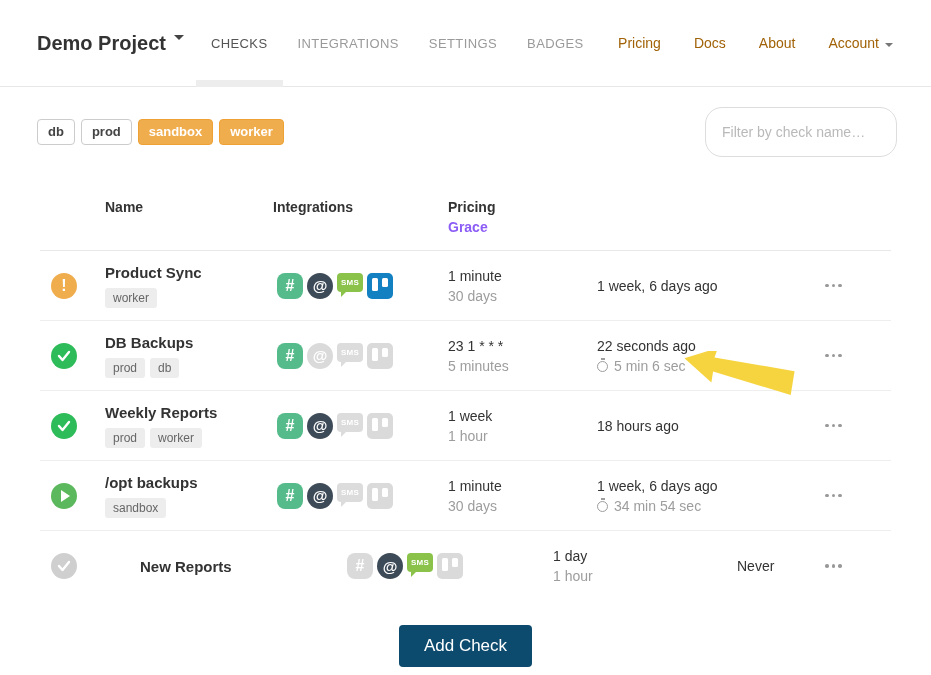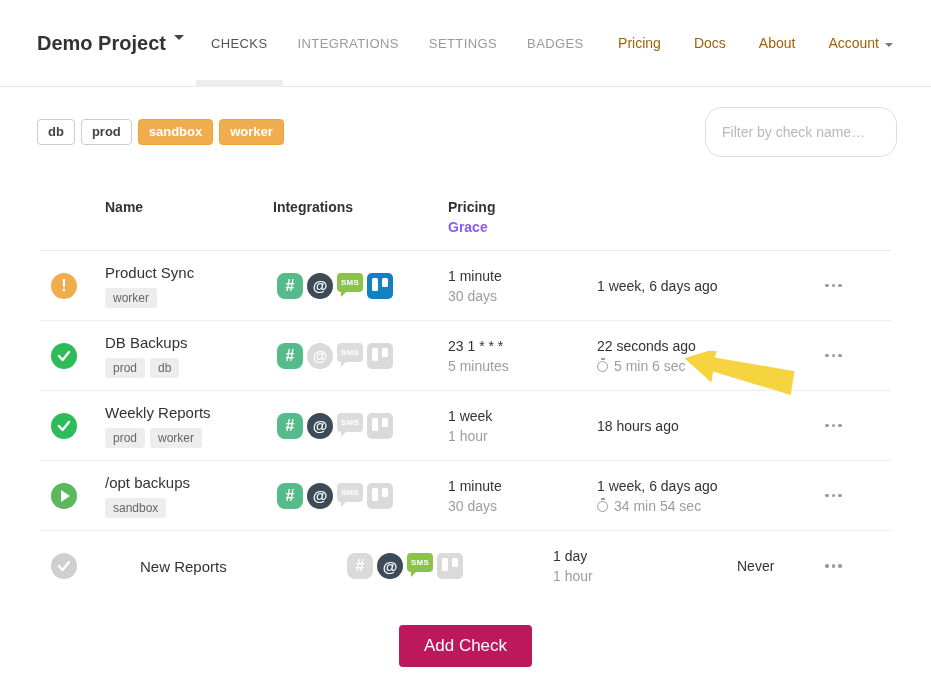--- a/index.html
+++ b/index.html
@@ -57,21 +57,21 @@
     align-items: center; justify-content: center; color: #fff; flex: none; }
   .status-warning { background: #f0ad4e; font-weight: bold; font-size: 16px; }
   .status-up      { background: #2ebc5a; }
   .status-started { background: #5cb85c; }
   .status-new     { background: #cfcfcf; }
   .play-tri { width: 0; height: 0; border-top: 6px solid transparent;
     border-bottom: 6px solid transparent; border-left: 9px solid #fff;
     margin-left: 3px; }
 
   .name-cell { display: flex; flex-direction: column; justify-content: center; gap: 7px; }
-  .check-name { font-size: 15px; color: #333; line-height: 17px; }
+  .check-name { font-size: 15px; color: #333; line-height: 17px; font-weight: bold; }
   .row-tags { display: flex; gap: 5px; }
   .row-tag { background: #ededed; color: #666; font-size: 12px; padding: 3px 8px;
     border-radius: 3px; line-height: 14px; }
 
   .integrations-cell { display: flex; gap: 4px; align-items: center; padding-left: 4px; }
   .int-icon { width: 26px; height: 26px; position: relative; flex: none;
     display: flex; align-items: center; justify-content: center; color: #fff; }
   .int-slack { border-radius: 8px; background: #55bb8b; font-weight: bold; font-size: 16px; }
   .int-email { border-radius: 50%; background: #3d4a57; font-weight: bold; font-size: 15px; }
   .int-sms { align-items: flex-start; }
@@ -102,21 +102,21 @@
     width: 4px; height: 2px; background: #9d9d9d; }
 
   .menu-dots { display: flex; gap: 3px; padding-left: 4px; cursor: pointer; }
   .menu-dots i { width: 3.5px; height: 3.5px; border-radius: 50%; background: #999; }
 
   .anno-arrow { position: absolute; left: 84px; top: 15px; width: 118px; height: 44px;
     pointer-events: none; }
 
   
   .add-check-wrap { display: flex; justify-content: center; margin-top: 24px; }
-  .add-check-btn { background: #be185d; color: #fff; font-size: 17px;
+  .add-check-btn { background: #0c4a6e; color: #fff; font-size: 17px;
     padding: 11px 25px; border: none; border-radius: 4px; cursor: pointer;
     font-family: inherit; }
 </style>
 </head>
 <body>
 
 <div class="page">
 
   <div class="topnav">
     <div class="brand">

